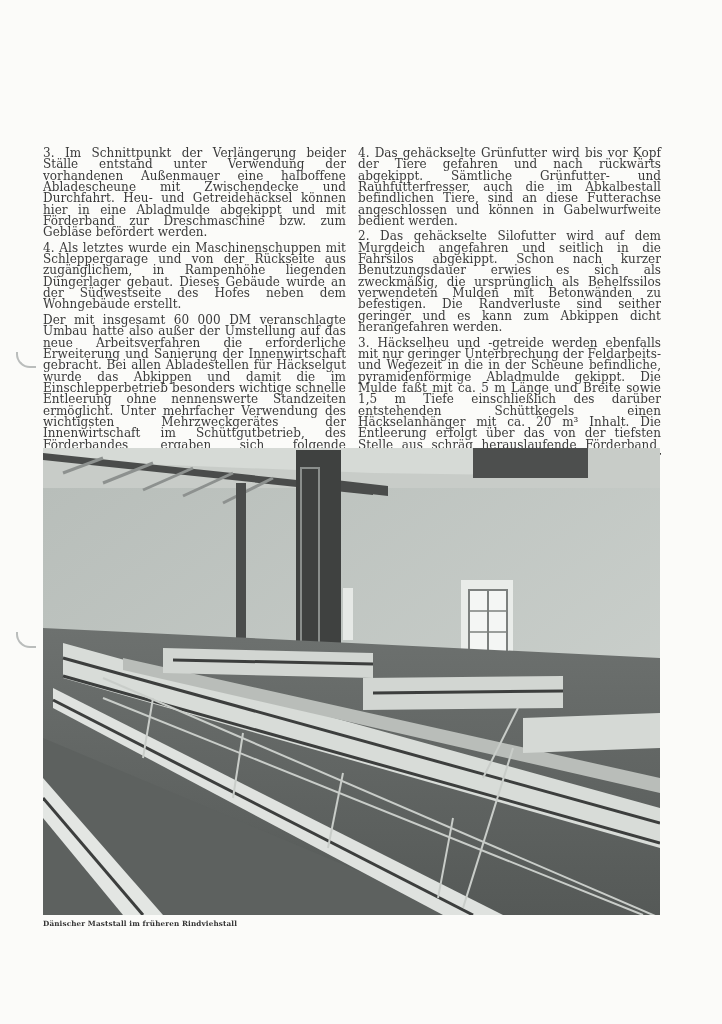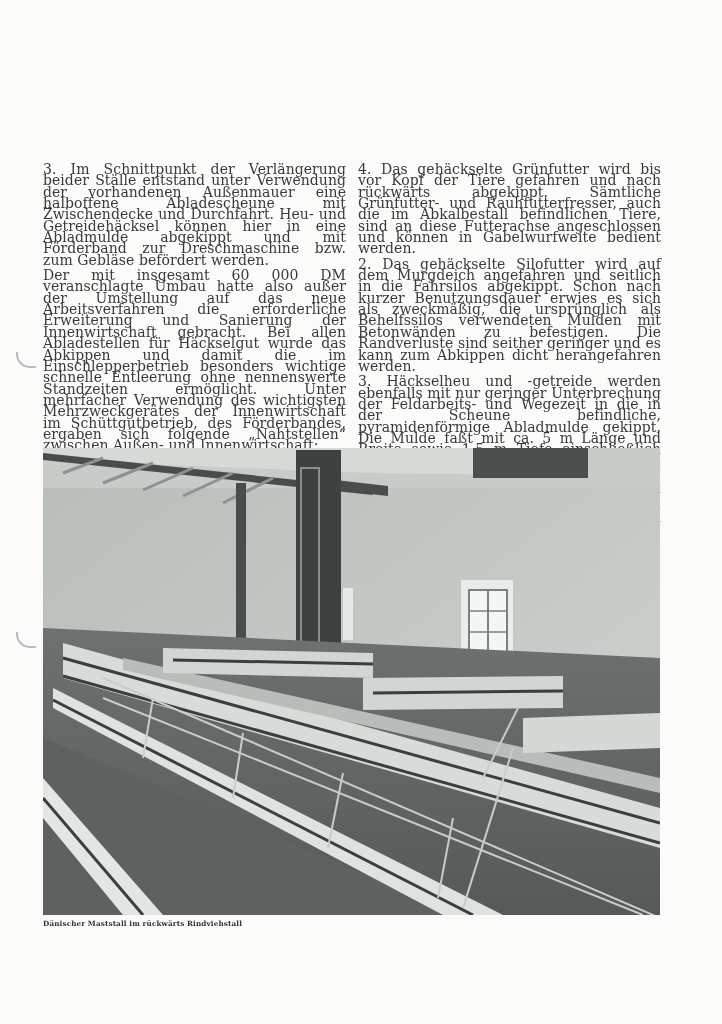--- a/index.html
+++ b/index.html
@@ -3,22 +3,22 @@
   <meta charset="utf-8">
   <style>
     html, body { margin: 0; padding: 0; }
     body {
       width: 722px; height: 1024px; position: relative; overflow: hidden;
       background: #fbfbf9;
       font-family: "DejaVu Serif", "Liberation Serif", serif;
       color: #3a3a3a;
     }
     .col {
-      position: absolute; top: 164px; width: 303px;
-      font-size: 14px; line-height: 11.35px; text-align: justify;
+      position: absolute; top: 148px; width: 303px;
+      font-size: 12px; line-height: 11.35px; text-align: justify;
       letter-spacing: 0.05px;
     }
     .col-left { left: 43px; }
     .col-right { left: 358px; }
     .col p { margin: 0 0 4px 0; hyphens: manual; }
     .photo {
       position: absolute; left: 43px; top: 448px; width: 617px; height: 467px;
       overflow: hidden; background: #a9b0ac;
     }
     .photo svg { display: block; }
@@ -34,20 +34,21 @@
     }
   </style>
 </head>
 <body>
 
 <div class="hole" style="top:352px;"></div>
 <div class="hole" style="top:632px;"></div>
 
 <div class="col col-left">
   <p>3. Im Schnittpunkt der Verlängerung beider Ställe entstand unter Verwendung der vorhandenen Außenmauer eine halboffene Abladescheune mit Zwischendecke und Durchfahrt. Heu- und Getreidehäcksel können hier in eine Abladmulde abgekippt und mit Förderband zur Dreschmaschine bzw. zum Gebläse befördert werden.</p>
+  <p>4. Als letztes wurde ein Maschinenschuppen mit Schleppergarage und von der Rückseite aus zugänglichem, in Rampenhöhe liegenden Düngerlager gebaut. Dieses Gebäude wurde an der Südwestseite des Hofes neben dem Wohngebäude erstellt.</p>
   <p>Der mit insgesamt 60 000 DM veranschlagte Umbau hatte also außer der Umstellung auf das neue Arbeitsverfahren die erforderliche Erweiterung und Sanierung der Innenwirtschaft gebracht. Bei allen Abladestellen für Häckselgut wurde das Abkippen und damit die im Einschlepperbetrieb besonders wichtige schnelle Entleerung ohne nennenswerte Standzeiten ermöglicht. Unter mehrfacher Verwendung des wichtigsten Mehrzweckgerätes der Innenwirtschaft im Schüttgutbetrieb, des Förderbandes, ergaben sich folgende „Nahtstellen“ zwischen Außen- und Innenwirtschaft:</p>
 </div>
 
 <div class="col col-right">
   <p>4. Das gehäckselte Grünfutter wird bis vor Kopf der Tiere gefahren und nach rückwärts abgekippt. Sämtliche Grünfutter- und Rauhfutterfresser, auch die im Abkalbestall befindlichen Tiere, sind an diese Futterachse angeschlossen und können in Gabelwurfweite bedient werden.</p>
   <p>2. Das gehäckselte Silofutter wird auf dem Murgdeich angefahren und seitlich in die Fahrsilos abgekippt. Schon nach kurzer Benutzungsdauer erwies es sich als zweckmäßig, die ursprünglich als Behelfssilos verwendeten Mulden mit Betonwänden zu befestigen. Die Randverluste sind seither geringer und es kann zum Abkippen dicht herangefahren werden.</p>
   <p>3. Häckselheu und -getreide werden ebenfalls mit nur geringer Unterbrechung der Feldarbeits- und Wegezeit in die in der Scheune befindliche, pyramidenförmige Abladmulde gekippt. Die Mulde faßt mit ca. 5 m Länge und Breite sowie 1,5 m Tiefe einschließlich des darüber entstehenden Schüttkegels einen Häckselanhänger mit ca. 20 m³ Inhalt. Die Entleerung erfolgt über das von der tiefsten Stelle aus schräg herauslaufende Förderband, mit dem das Häckselgetreide der Dreschmaschine und das Häckselheu dem Ge-</p>
 </div>
 
 <div class="photo">
@@ -115,13 +116,13 @@
       <line x1="110" y1="250" x2="100" y2="310"></line>
       <line x1="200" y1="285" x2="190" y2="350"></line>
       <line x1="300" y1="325" x2="285" y2="400"></line>
       <line x1="410" y1="370" x2="395" y2="450"></line>
       <line x1="470" y1="300" x2="420" y2="460"></line>
       <line x1="475" y1="260" x2="440" y2="330"></line>
     </g>
   </svg>
 </div>
 
-<div class="caption">Dänischer Maststall im rückwärts Rindviehstall</div>
+<div class="caption">Dänischer Maststall im früheren Rindviehstall</div>
 
 </body></html>

